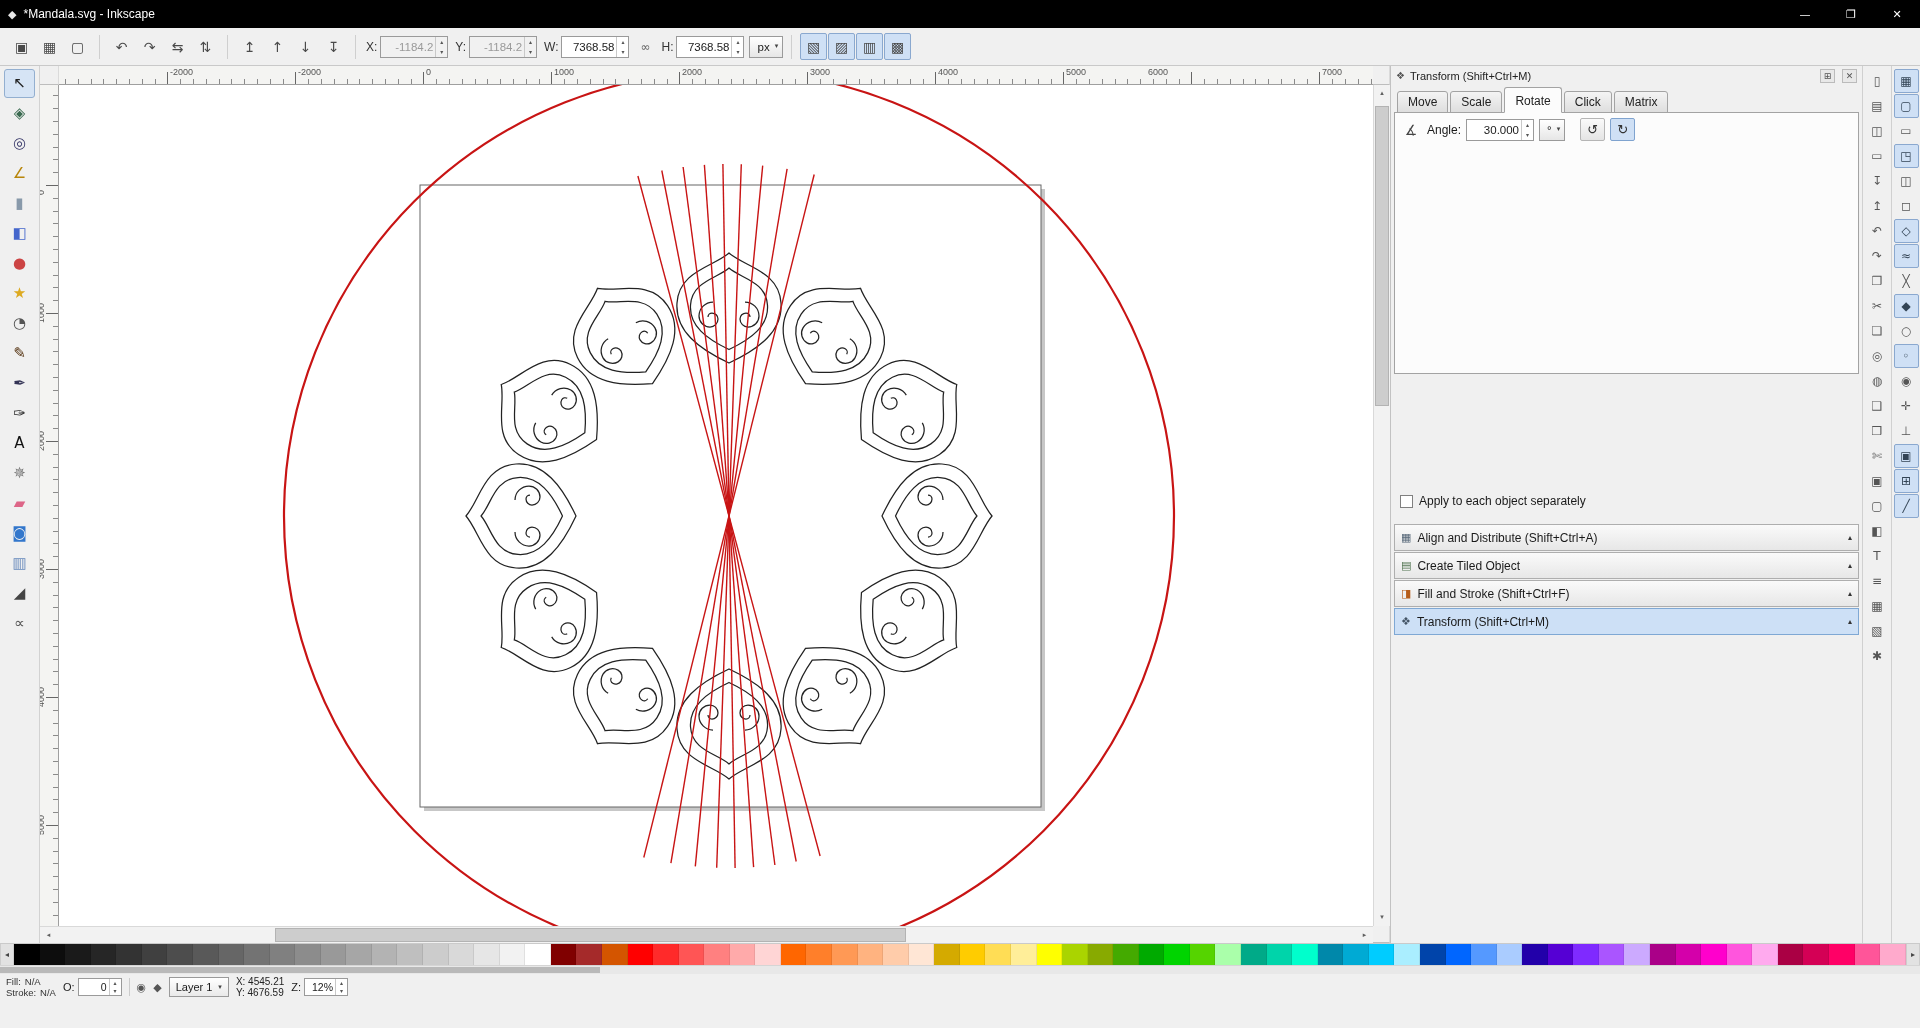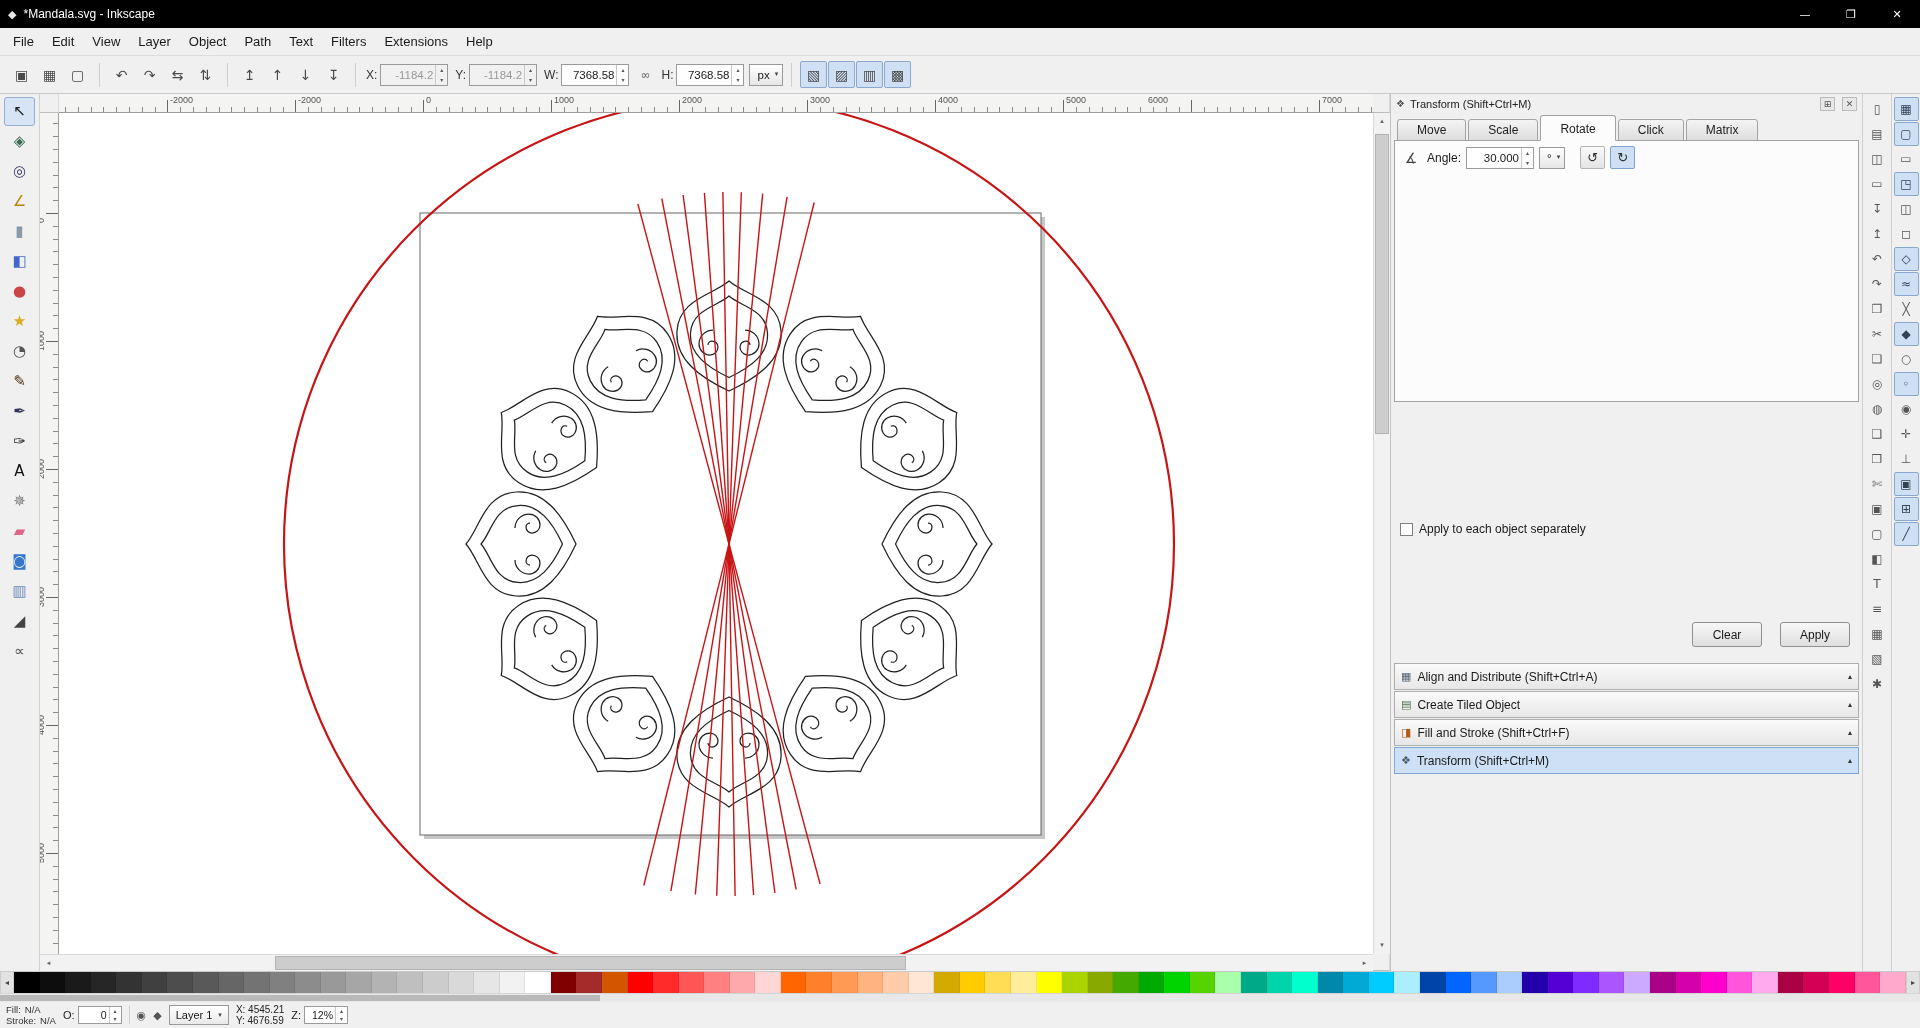--- a/index.html
+++ b/index.html
@@ -71,21 +71,21 @@
   .hscroll .scroll-left{left:0}
   .hscroll .scroll-right{right:0}
 
   
   .dock{width:472px;background:#f0f0f0;border-left:1px solid #c2c2c2;display:flex;flex-direction:column;font-size:12px}
   .dock-header{height:20px;display:flex;align-items:center;gap:5px;padding:0 5px;font-size:11px;color:#222}
   .dock-h-icon{font-size:10px;color:#555}
   .dock-header .spacer{flex:1}
   .dock-hbtn{width:15px;height:14px;display:flex;align-items:center;justify-content:center;font-size:9px;color:#555;border:1px solid #bbb;background:#e8e8e8;margin-left:2px}
   .dock-tabs{display:flex;align-items:flex-end;padding-left:6px;height:27px;position:relative;z-index:2;margin-bottom:-1px}
-  .tab{height:22px;padding:3px 19px 0;font-size:12px;border:1px solid #a3a3a3;border-radius:3px 3px 0 0;background:linear-gradient(#f4f4f4,#dedede);margin-right:2px;color:#222}
+  .tab{height:22px;padding:3px 10px 0;font-size:12px;border:1px solid #a3a3a3;border-radius:3px 3px 0 0;background:linear-gradient(#f4f4f4,#dedede);margin-right:2px;color:#222}
   .tab.active{height:26px;background:#fcfcfc;border-bottom:1px solid #fcfcfc;padding-top:6px}
   .dock-content{margin:0 3px;height:262px;background:#fcfcfc;border:1px solid #a3a3a3;padding:5px}
   .angle-row{display:flex;align-items:center;gap:5px}
   .angle-icon{width:22px;height:22px;display:flex;align-items:center;justify-content:center;color:#444;font-size:14px}
   .toggle-btn{width:25px;height:23px;display:flex;align-items:center;justify-content:center;border:1px solid #b5b5b5;border-radius:2px;background:linear-gradient(#fafafa,#e4e4e4);color:#333;font-size:13px}
   .toggle-btn.first{margin-left:10px}
   .toggle-btn.active{background:#cfe0f5;border-color:#7fa3cf}
   .chk-row{display:flex;align-items:center;gap:6px;margin:120px 0 0 9px;font-size:12px}
   .chk{width:13px;height:13px;border:1px solid #808080;background:#fff}
   .dock-buttons{display:flex;justify-content:flex-end;gap:18px;margin:86px 12px 0 0}
@@ -136,32 +136,20 @@
         </div>
       <div class="win-btn">
           <span class="icon">❐</span>
         </div>
       <div class="win-btn">
           <span class="icon">✕</span>
         </div>
     </div>
   </div>
 
-  <div class="menubar">
-      <div class="menu-item">File</div>
-      <div class="menu-item">Edit</div>
-      <div class="menu-item">View</div>
-      <div class="menu-item">Layer</div>
-      <div class="menu-item">Object</div>
-      <div class="menu-item">Path</div>
-      <div class="menu-item">Text</div>
-      <div class="menu-item">Filters</div>
-      <div class="menu-item">Extensions</div>
-      <div class="menu-item">Help</div>
-    </div>
 
   <div class="cmdbar">
     <div class="tb-group">
         <div class="tb-btn">
           <span class="icon">▣</span>
         </div>
         <div class="tb-btn">
           <span class="icon">▦</span>
         </div>
         <div class="tb-btn">
@@ -484,24 +472,20 @@
               <span class="icon">↺</span>
             </div>
           <div class="toggle-btn active">
               <span class="icon">↻</span>
             </div>
         </div>
       </div>
       <div class="chk-row">
         <span class="chk"></span>
         <span>Apply to each object separately</span>
-      </div>
-      <div class="dock-buttons">
-        <div class="btn">Clear</div>
-        <div class="btn">Apply</div>
       </div>
       <div class="dock-list">
           <div class="dock-row">
             <span class="icon row-icon" style="color: rgb(85, 102, 119);">▦</span>
             <span>Align and Distribute (Shift+Ctrl+A)</span>
             <span class="icon row-arrow">▴</span>
           </div>
           <div class="dock-row">
             <span class="icon row-icon" style="color: rgb(85, 119, 85);">▤</span>
             <span>Create Tiled Object</span>

